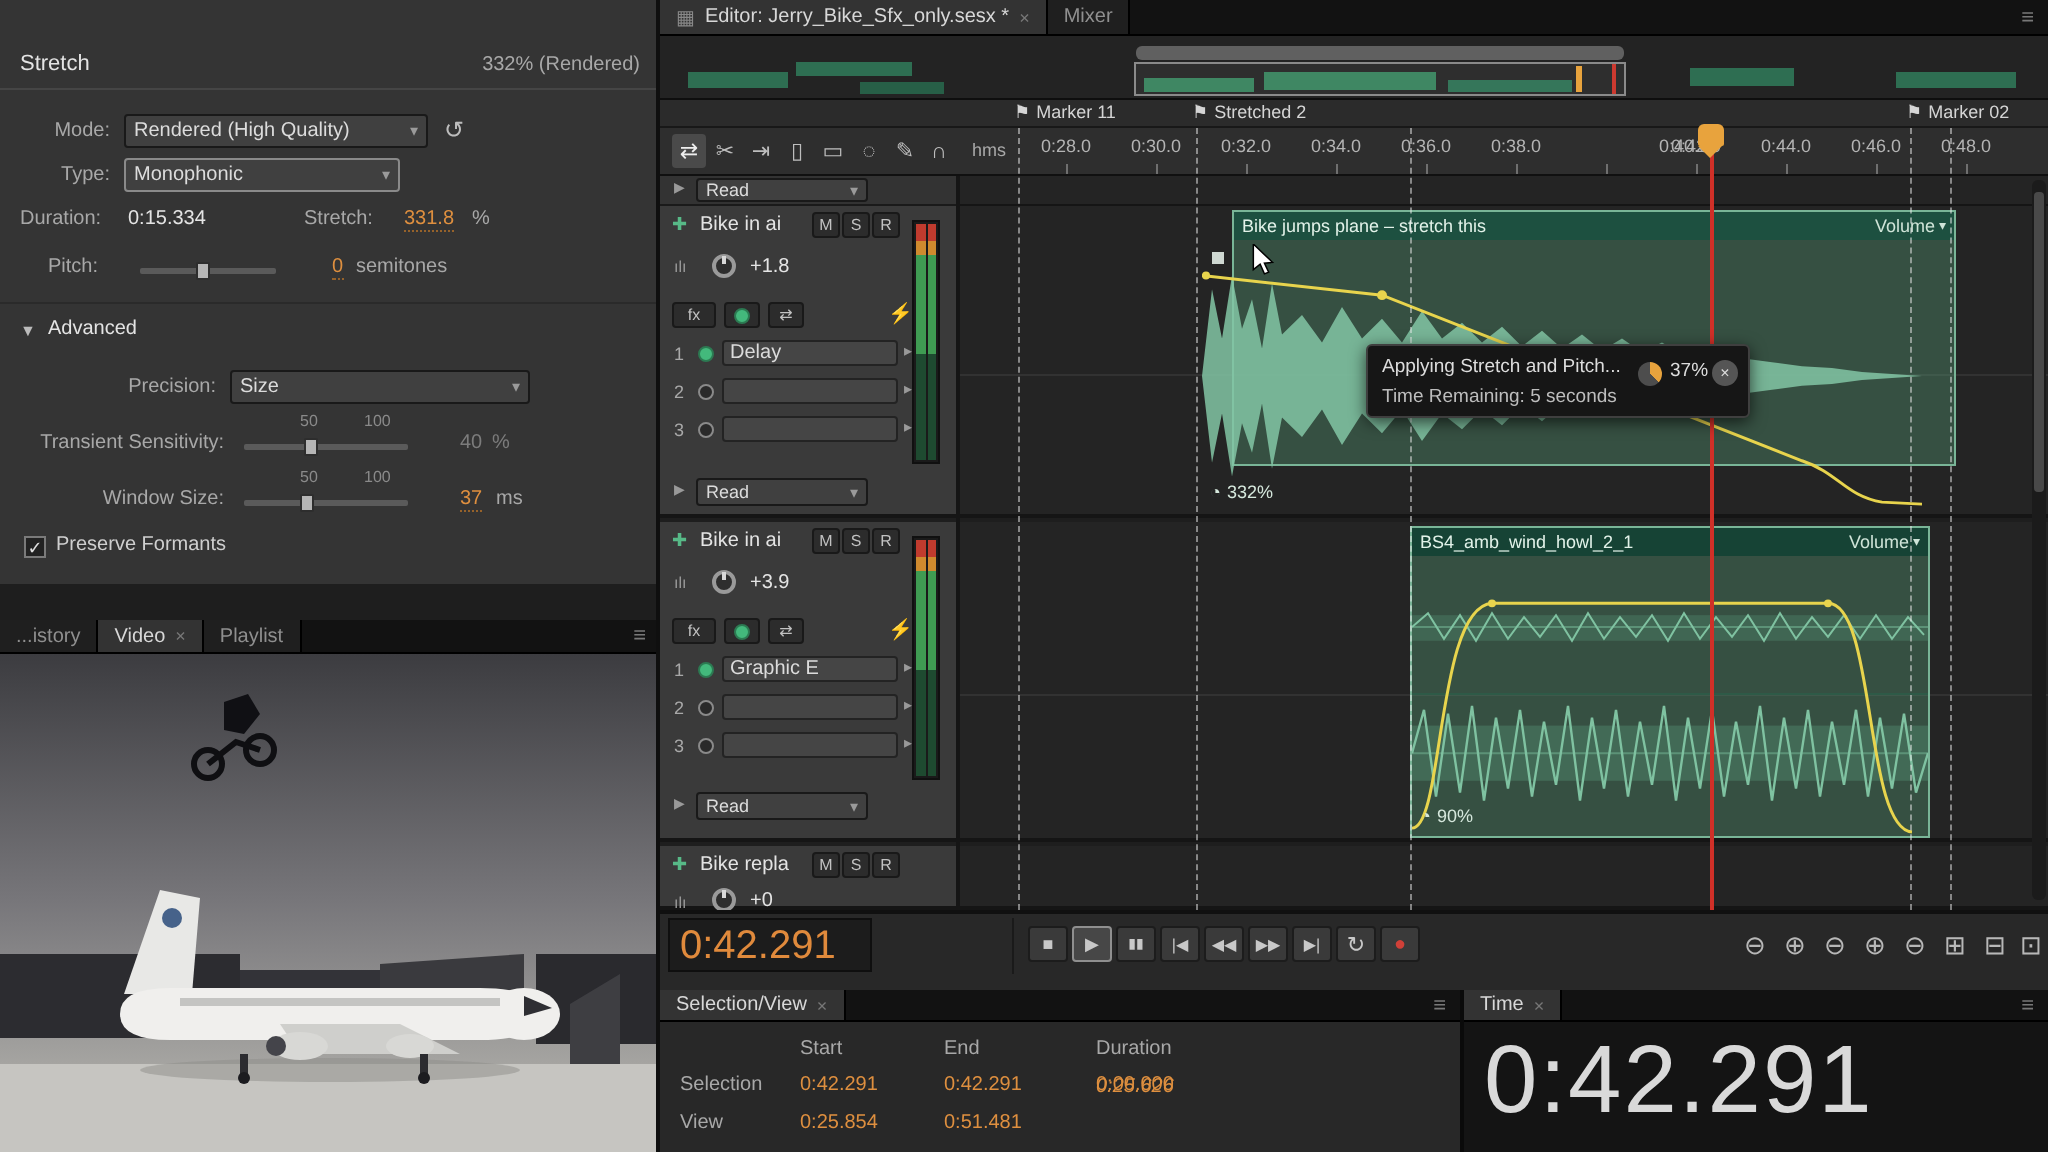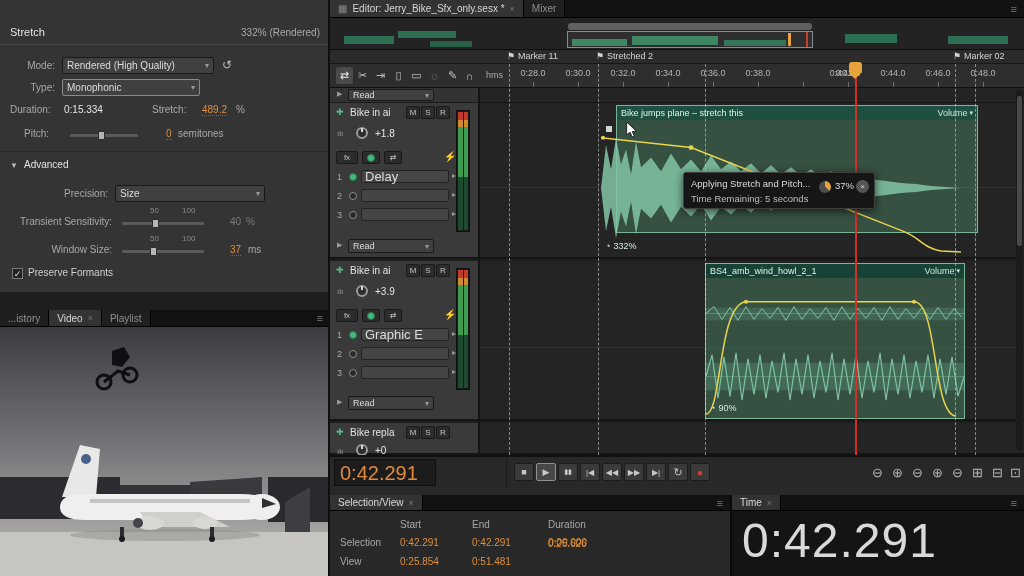--- a/index.html
+++ b/index.html
@@ -15,21 +15,21 @@
 .val{color:#e4e4e4;font-size:10px;white-space:nowrap;}
 .oval{color:#de8f3f;font-size:10px;border-bottom:1px dotted #96622a;white-space:nowrap;}
 .dim{color:#7c7c7c;}
 .rt{text-align:right;}
 .select{background:#404040;border:1px solid #191919;border-radius:2px;color:#dcdcdc;font-size:10px;display:flex;align-items:center;padding:0 4px;height:17px;}
 .select .arr{margin-left:auto;color:#9a9a9a;font-size:8px;padding-left:6px;}
 .slider{height:3px;background:#5a5a5a;border-radius:1px;}
 .handle{width:7px;height:9px;background:#b5b5b5;border:1px solid #2d2d2d;border-radius:1px;}
 .cb{width:11px;height:11px;background:#222;border:1px solid #7a7a7a;color:#e0e0e0;font-size:9px;line-height:10px;text-align:center;}
 .chip{background:#2c2c2c;border:1px solid #191919;border-radius:2px;color:#c2c2c2;font-size:8px;display:flex;align-items:center;justify-content:center;}
-.slotbox{background:#454545;border:1px solid #232323;border-radius:2px;color:#dcdcdc;font-size:13px;display:flex;align-items:center;padding:0 3px;height:13px;}
+.slotbox{background:#454545;border:1px solid #232323;border-radius:2px;color:#dcdcdc;font-size:10px;display:flex;align-items:center;padding:0 3px;height:13px;}
 .trackhead{background:#3a3a3a;border-bottom:2px solid #151515;}
 .lane{background:#242424;border-bottom:2px solid #151515;}
 .clip{border:1px solid #79b597;background:rgba(80,142,110,0.42);}
 .cliptitle{background:#1d5040;color:#e2f2e9;font-size:9px;height:14px;display:flex;align-items:center;padding:0 4px;gap:4px;white-space:nowrap;overflow:hidden;}
 .cliptitle .vol{margin-left:auto;display:flex;gap:2px;align-items:center;color:#cfe4d8;}
 .guide{border-left:1px dashed rgba(235,235,235,0.5);width:0;}
 .tbtn{background:#3a3a3a;border:1px solid #1c1c1c;border-radius:2px;color:#c8c8c8;display:flex;align-items:center;justify-content:center;font-size:9px;}
 .tbtn.on{background:#474747;border-color:#8f8f8f;}
 .knob{width:12px;height:12px;border-radius:50%;border:2px solid #9a9a9a;background:#2e2e2e;}
 .knob::after{content:"";position:absolute;left:50%;top:-1px;width:2px;height:4px;background:#d8d8d8;transform:translateX(-50%);}
@@ -91,21 +91,21 @@
 
     <span class="a lbl rt" style="left:0;top:82px;width:55px;">Type:</span>
     <div class="a select" style="left:62px;top:79px;width:138px;border-color:#8a8a8a;">
         <span>Monophonic</span>
         <span class="arr">▾</span>
       </div>
 
     <span class="a lbl" style="left:10px;top:104px;">Duration:</span>
     <span class="a val" style="left:64px;top:104px;">0:15.334</span>
     <span class="a lbl" style="left:152px;top:104px;">Stretch:</span>
-    <span class="a oval" style="left:202px;top:104px;">489.2</span>
+    <span class="a oval" style="left:202px;top:104px;">331.8</span>
     <span class="a lbl" style="left:236px;top:104px;">%</span>
 
     <span class="a lbl" style="left:24px;top:128px;">Pitch:</span>
     <div class="a slider" style="left:70px;top:134px;width:68px;"></div>
     <div class="a handle" style="left:98px;top:131px;"></div>
     <span class="a oval" style="left:166px;top:128px;">0</span>
     <span class="a lbl" style="left:178px;top:128px;">semitones</span>
 
     <div class="a" style="left:0;top:151px;width:330px;height:1px;background:#2a2a2a;"></div>
     <span class="a" style="left:10px;top:161px;font-size:8px;color:#bbb;">▼</span>

